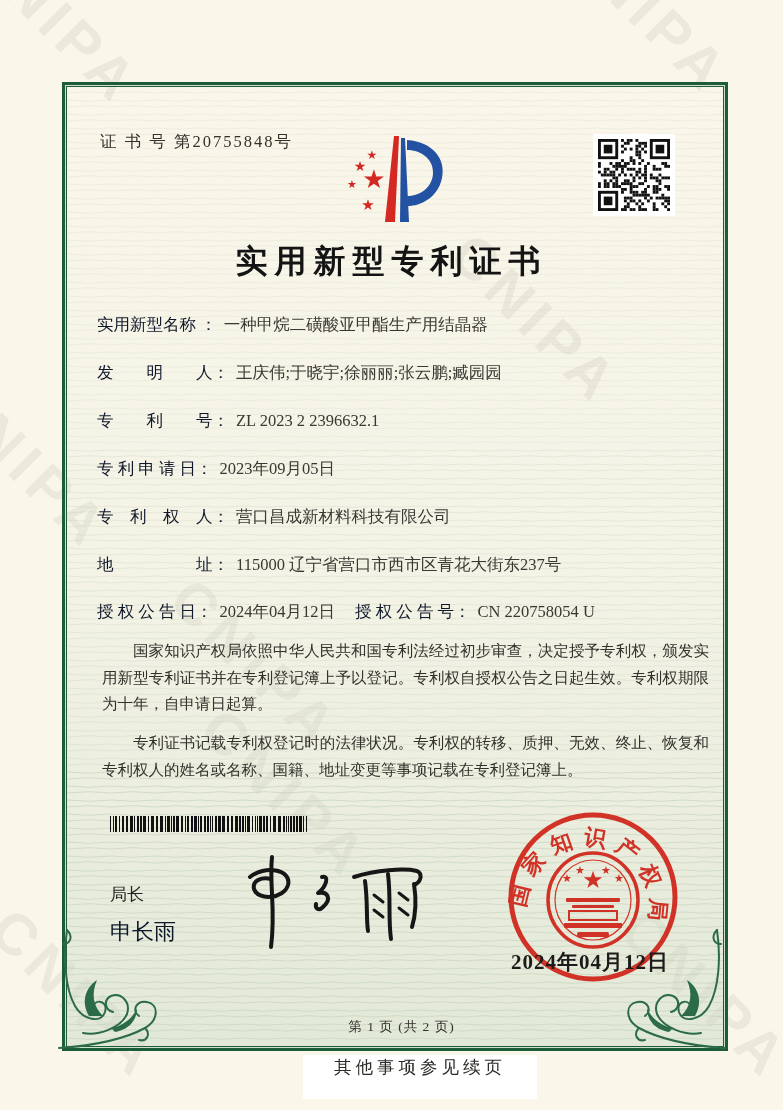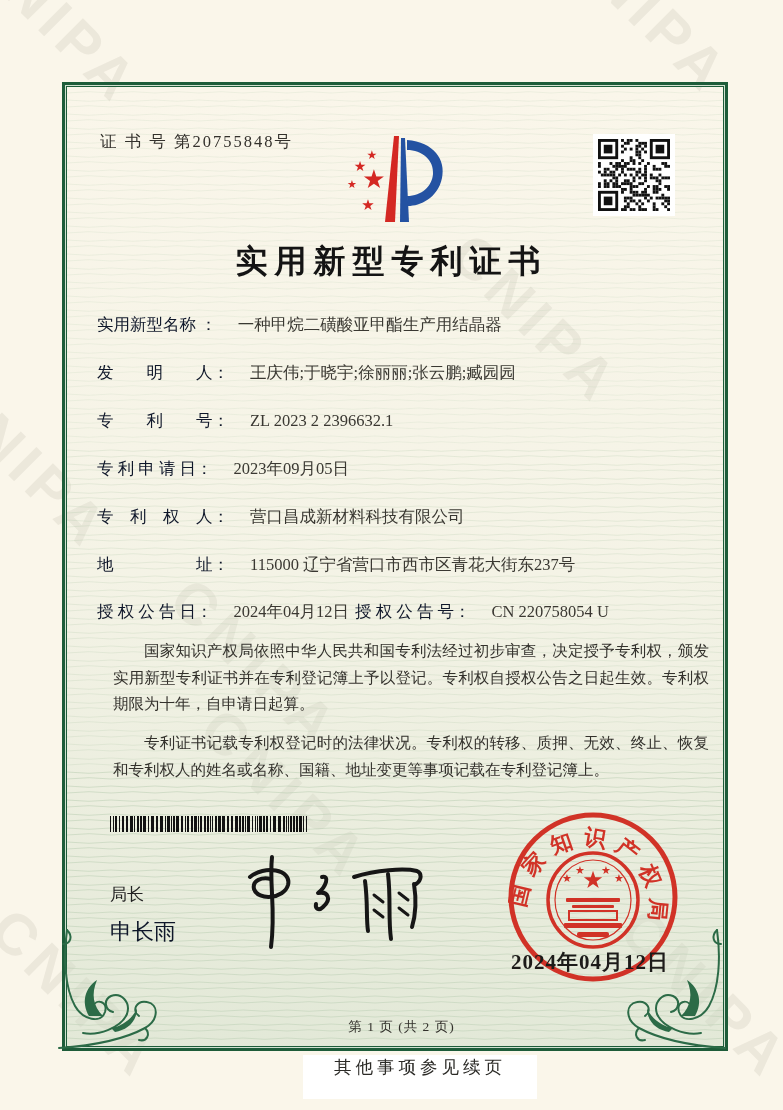--- a/index.html
+++ b/index.html
@@ -33,25 +33,25 @@
   .logo{position:absolute;left:338px;top:126px;}
   .qr-box{position:absolute;left:593px;top:134px;width:82px;height:82px;background:#ffffff;}
   .qr-box svg{position:absolute;left:5px;top:5px;}
   .title{
     position:absolute;left:0;right:0;top:240px;text-align:center;
     font-size:32px;font-weight:bold;letter-spacing:7px;color:#141414;
   }
   
   .row{position:absolute;left:97px;width:614px;font-size:16.5px;color:#3a3832;white-space:nowrap;}
   .row .lbl{color:#0f172a;}
-  .row .val{margin-left:21px;}
+  .row .val{margin-left:7px;}
   .row .grp2{position:absolute;left:258px;top:0;}
   
   .paras{position:absolute;left:97px;top:638px;width:612px;font-size:15.5px;line-height:1.72;color:#33312c;text-align:justify;}
-  .paras p{margin:0 0 12px 16px;text-indent:2em;}
+  .paras p{margin:0 0 12px 5px;text-indent:2em;}
   
   .barcode{position:absolute;left:108px;top:816px;}
   
   .signoff-title{position:absolute;left:110px;top:883px;font-size:17px;font-family:Liberation Serif, serif;color:#222;}
   .signoff-name{position:absolute;left:110px;top:917px;font-size:22px;font-family:Liberation Sans, sans-serif;color:#0f172a;}
   .signature{position:absolute;left:216px;top:847px;}
   
   .seal{position:absolute;left:508px;top:812px;width:170px;height:170px;}
   .seal-date{
     position:absolute;left:0;right:6px;top:136px;text-align:center;

